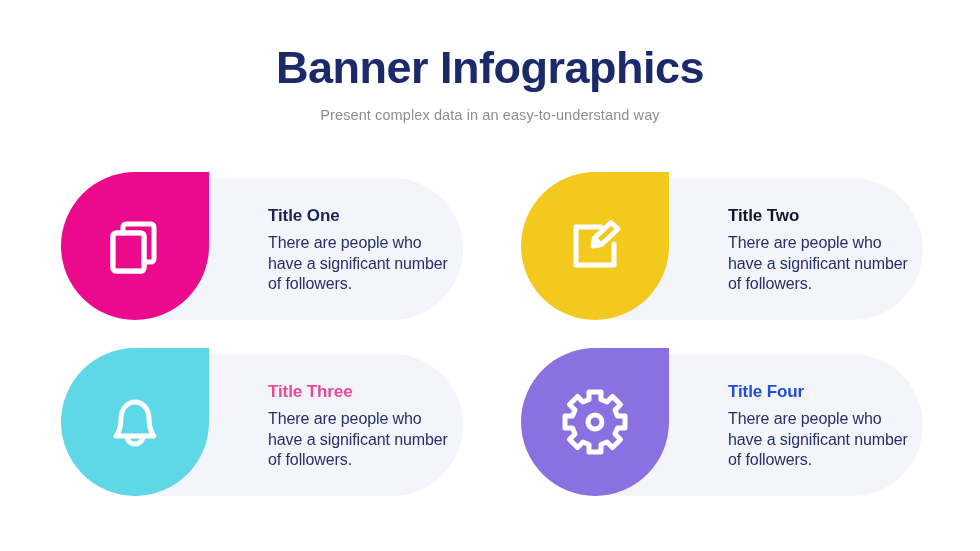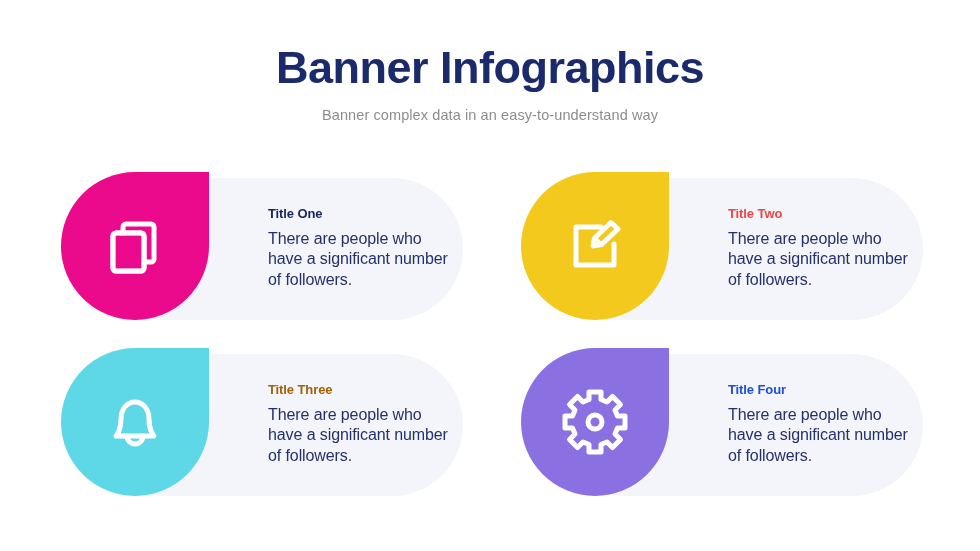--- a/index.html
+++ b/index.html
@@ -94,21 +94,21 @@
 
   
   .card-text {
     position: absolute;
     left: 207px;
     top: 34px;
     width: 190px;
   }
   .card-title {
     margin: 0;
-    font-size: 13px;
+    font-size: 17px;
     font-weight: bold;
     color: #17245c;
     line-height: 1.2;
     letter-spacing: -0.1px;
   }
   .card-desc {
     margin: 0;
     padding-top: 7px;
     font-size: 16px;
     color: #25306a;
@@ -116,21 +116,21 @@
     letter-spacing: -0.1px;
   }
 </style>
 </head>
 <body style="background: rgb(255, 255, 255);">
 
 <div class="slide">
 
   <div class="header">
     <h1 class="page-title" style="color: rgb(27, 42, 107);">Banner Infographics</h1>
-    <p class="page-subtitle" style="color: rgb(141, 141, 141);">Banner complex data in an easy-to-understand way</p>
+    <p class="page-subtitle" style="color: rgb(141, 141, 141);">Present complex data in an easy-to-understand way</p>
   </div>
 
   <div class="cards">
 
     <div class="card card-0">
       <div class="card-pill" style="background: rgb(244, 245, 250);"></div>
       <div class="card-drop" style="background: rgb(236, 10, 140);">
         <svg width="64" height="64" viewBox="0 0 64 64">
           <rect x="20" y="10" width="31" height="38" rx="3" fill="none" stroke="#ffffff" stroke-width="5"></rect>
           <rect x="10" y="19" width="31" height="38" rx="3" fill="none" stroke="#ffffff" stroke-width="5"></rect>
@@ -147,35 +147,35 @@
     <div class="card card-1">
       <div class="card-pill" style="background: rgb(244, 245, 250);"></div>
       <div class="card-drop" style="background: rgb(244, 201, 30);">
         <svg width="64" height="64" viewBox="0 0 64 64">
           <path d="M38 13 H13 V51 H51 V30" fill="none" stroke="#ffffff" stroke-width="5" stroke-linecap="round" stroke-linejoin="round"></path>
           <path d="M30 32 L31.5 24 L48 8.5 L55 15 L38.5 30.5 Z" fill="none" stroke="#ffffff" stroke-width="5" stroke-linejoin="round"></path>
           <path d="M31.5 24 L38.5 30.5" fill="none" stroke="#ffffff" stroke-width="4"></path>
         </svg>
       </div>
       <div class="card-text">
-        <p class="card-title" style="color: #ef4444;">Title Two</p>
+        <p class="card-title" style="color: #0f172a;">Title Two</p>
         <p class="card-desc" style="color: rgb(37, 48, 106);">There are people who have a significant number of followers.</p>
       </div>
     </div>
 
     <div class="card card-2">
       <div class="card-pill" style="background: rgb(244, 245, 250);"></div>
       <div class="card-drop" style="background: rgb(94, 216, 230);">
         <svg width="66" height="66" viewBox="0 0 66 66">
           <path d="M14 47 C14 47 19 42 19 30 C19 20 25 13 33 13 C41 13 47 20 47 30 C47 42 52 47 52 47 Z" fill="none" stroke="#ffffff" stroke-width="5" stroke-linejoin="round"></path>
           <path d="M25 47 C25 51.5 28.6 55 33 55 C37.4 55 41 51.5 41 47" fill="none" stroke="#ffffff" stroke-width="5" stroke-linecap="round"></path>
         </svg>
       </div>
       <div class="card-text">
-        <p class="card-title" style="color: #a16207;">Title Three</p>
+        <p class="card-title" style="color: #ec4899;">Title Three</p>
         <p class="card-desc" style="color: rgb(37, 48, 106);">There are people who have a significant number of followers.</p>
       </div>
     </div>
 
     <div class="card card-3">
       <div class="card-pill" style="background: rgb(244, 245, 250);"></div>
       <div class="card-drop" style="background: rgb(139, 112, 226);">
         <svg width="66" height="66" viewBox="0 0 66 66">
           <path d="M27 6 H39 V13.5 L45 16 L50.5 10.5 L58.5 18.5 L53 24 L55.5 30 H63 V42 H55.5 L53 48 L58.5 53.5 L50.5 61.5 L45 56 L39 58.5 V66 H27 V58.5 L21 56 L15.5 61.5 L7.5 53.5 L13 48 L10.5 42 H3 V30 H10.5 L13 24 L7.5 18.5 L15.5 10.5 L21 16 L27 13.5 Z" fill="none" stroke="#ffffff" stroke-width="5" stroke-linejoin="round" transform="translate(0,-3) scale(1)"></path>
           <circle cx="33" cy="33" r="7" fill="none" stroke="#ffffff" stroke-width="5"></circle>

